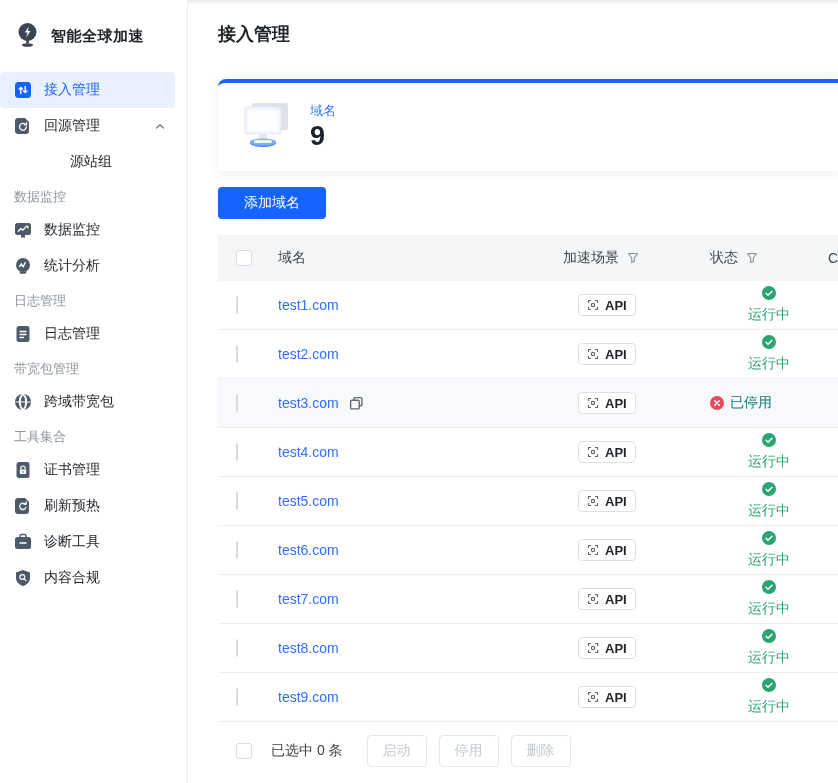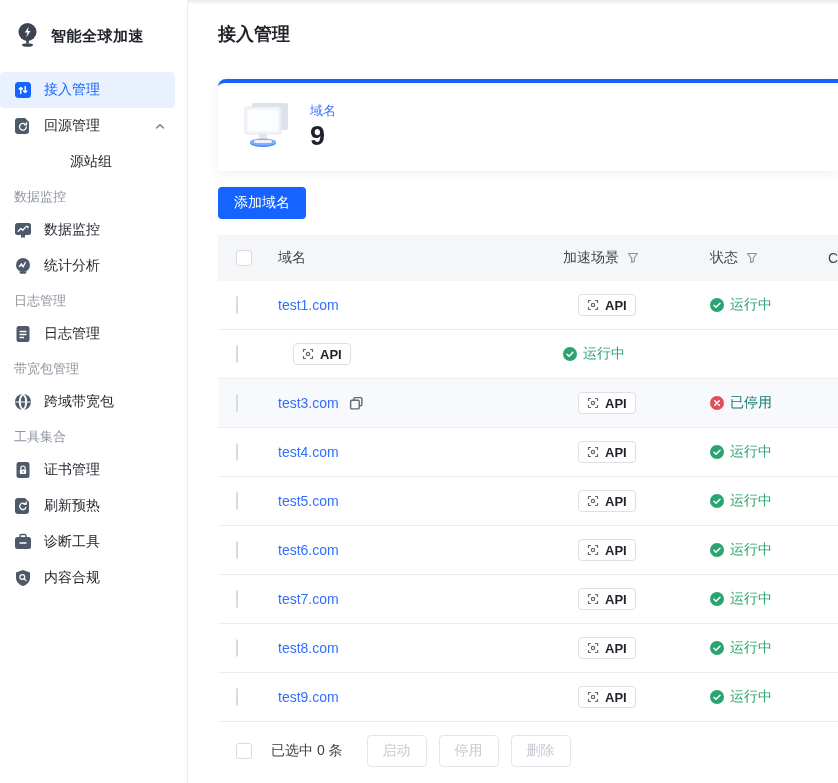--- a/index.html
+++ b/index.html
@@ -35,21 +35,21 @@
     margin-top: 33px; width: 620px; height: 92px;
     border-top: 4px solid #1664ff; border-radius: 8px 0 0 0;
     background: #fff; box-shadow: 0 2px 12px rgba(31,35,41,.08);
     display: flex; align-items: center; padding-left: 18px; gap: 16px;
   }
   .stat-meta { display: flex; flex-direction: column; gap: 2px; }
   .stat-label { font-size: 13px; color: #336fff; }
   .stat-value { font-size: 27px; font-weight: 600; color: #1d2129; line-height: 1.1; }
 
   .add-btn {
-    margin-top: 16px; height: 32px; padding: 0 16px;
+    margin-top: 16px; height: 32px; padding: 0 26px;
     background: #1664ff; color: #fff; border: none; border-radius: 4px;
     font-size: 14px; font-family: inherit; cursor: pointer;
   }
 
   
   .table { margin-top: 16px; width: 620px; }
   .t-head, .t-row {
     display: grid; grid-template-columns: 60px 285px 147px 118px 1fr;
     align-items: center;
   }
@@ -64,21 +64,21 @@
   .link { color: #336fff; text-decoration: none; cursor: pointer; }
   .domain-cell { display: flex; align-items: center; gap: 10px; }
   .copy-icon { display: inline-flex; cursor: pointer; }
   .scene-tag {
     display: inline-flex; align-items: center; gap: 6px; height: 22px;
     margin-left: 15px; padding: 0 8px; border: 1px solid #dee0e3; border-radius: 4px;
     font-size: 13px; color: #1f2329; background: #fff; font-weight: 600; text-align: right;
   }
   .funnel { margin-left: 8px; display: inline-flex; cursor: pointer; }
   .status { display: flex; align-items: center; gap: 6px; font-size: 14px; }
-  .status.running { color: #2ba471; }
+  .status.running { color: #2ba471; flex-direction: column; }
   .status.stopped { color: #0f766e; }
   .cname-cell { overflow: visible; white-space: nowrap; font-size: 14px; color: #42464e; }
   .cname-dot { width: 14px; height: 14px; border-radius: 50%; background: #ff9326; margin-left: 5px; }
 
   
   .batch-bar { margin-top: 13px; display: flex; align-items: center; height: 32px; width: 620px; }
   .batch-label { margin-left: 19px; font-size: 14px; color: #404040; }
   .batch-btn {
     height: 32px; width: 60px; margin-left: 24px; background: #fff;
     border: 1px solid #e5e6eb; border-radius: 4px; color: #c4c9cf;
@@ -328,20 +328,23 @@
                 <use href="#ic-check-circle"></use>
               </svg>
               <span>运行中</span>
             </span>
           </div>
         <div class="cname-cell"><span class="cname-dot"></span></div>
       </div>
 
       <div class="t-row">
         <div><span class="checkbox"></span></div>
+        <div class="domain-cell">
+            <a class="link">test2.com</a>
+          </div>
         <div><span class="scene-tag">
               <svg width="12" height="12" viewBox="0 0 12 12">
                 <use href="#ic-scan"></use>
               </svg>
               <span>API</span>
             </span></div>
         <div>
             <span class="status running">
               <svg width="14" height="14" viewBox="0 0 14 14">
                 <use href="#ic-check-circle"></use>

